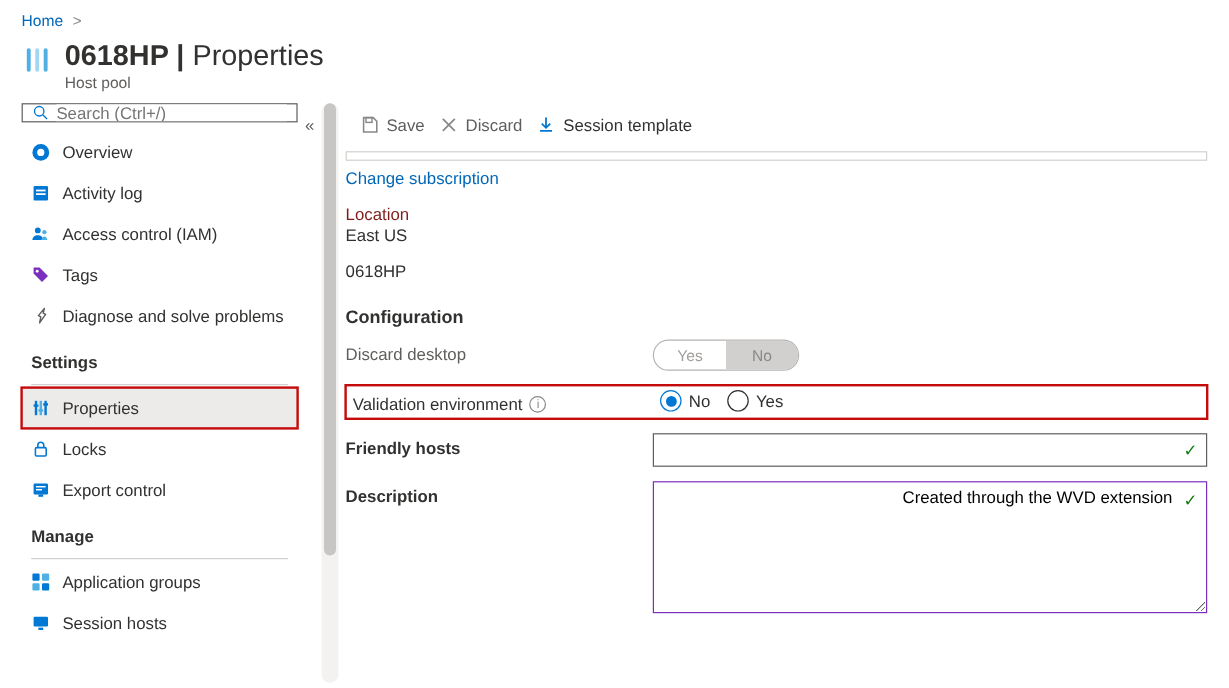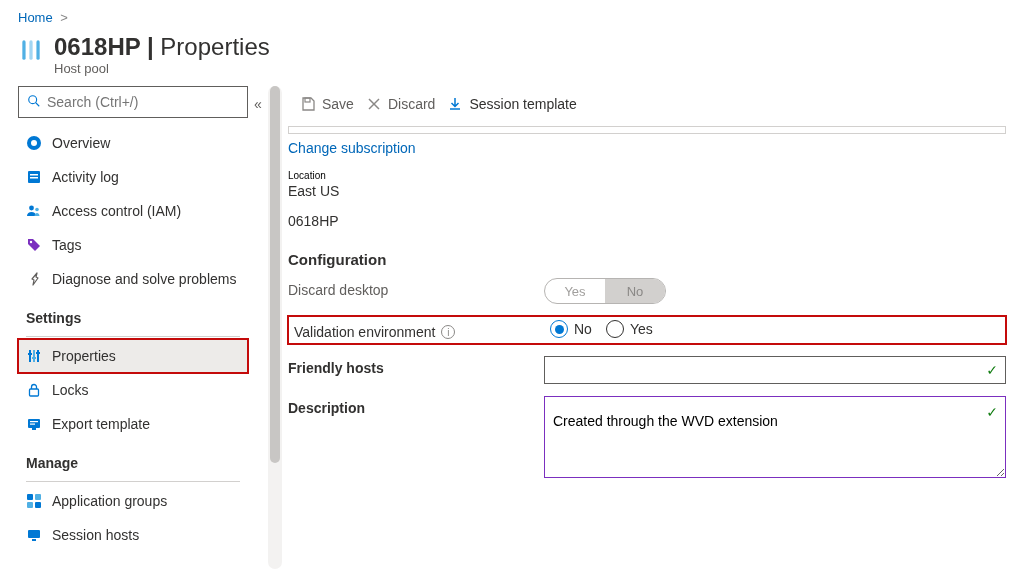--- a/index.html
+++ b/index.html
@@ -13,21 +13,21 @@
   .titlebar { display: flex; align-items: flex-start; padding: 6px 18px 10px; }
   .res-icon { width: 26px; height: 26px; margin-right: 10px; margin-top: 4px; display:inline-flex; align-items:center; justify-content:center;}
   .title-main { font-size: 24px; font-weight: 600; color: #323130; }
   .title-sub { font-size: 13px; color: #605e5c; margin-top: 0px; }
 
   .body { display: flex; height: calc(573px - 90px); padding: 0 18px; }
   .sidebar { width: 230px; flex: 0 0 230px; }
   .collapse-col { width: 20px; flex: 0 0 20px; display:flex; align-items:flex-start; justify-content:center; padding-top:10px;}
 
   .search-row { display:flex; align-items:center; gap:8px; margin-bottom:8px; }
-  .search-box { flex:1; height: 32px; border: 1px solid #605e5c; display:flex; align-items:center; padding:0 8px; }
+  .search-box { flex:1; height: 16px; border: 1px solid #605e5c; display:flex; padding:0 8px; }
   .search-box input { border:none; outline:none; width:100%; font-size:14px; color:#323130; }
   .search-box .searchicon { color:#0078d4; margin-right:6px; font-size:14px; }
 
   .navlist { list-style:none; }
   .navitem { display:flex; align-items:center; height:34px; padding:0 8px; cursor:pointer; gap:10px; }
   .navitem.selected { background:#edebe9; }
   .navicon { width:16px; height:16px; display:inline-flex; align-items:center; justify-content:center; font-size:14px;}
   .navitem .label { color:#323130; }
   .section-header { font-weight:600; color:#323130; padding:8px; margin-top:6px; }
   .section-rule { border:none; border-top:1px solid #d2d0ce; margin:2px 8px 2px 8px; }
@@ -39,21 +39,21 @@
 
   .content { flex:1; position:relative; }
   .cmdbar { height:36px; display:flex; align-items:center; padding:0 6px; margin-bottom:4px; }
   .cmdbtn { display:flex; align-items:center; gap:6px; color:#605e5c; cursor:pointer; padding:4px 6px; }
   .cmdbtn.enabled { color:#323130; }
   .cmdicon { width:16px; height:16px; display:inline-flex; align-items:center; justify-content:center; }
 
   .scroll-area { position:relative; }
   .longbar { border:1px solid #d2d0ce; height:8px; margin:0 0 6px 0; }
   .link { color:#0067b8; cursor:pointer; display:inline-block; margin-bottom:14px; }
-  .field-label { color:#000000; font-size:10px; margin-bottom:2px; }
+  .field-label { color:#7f1d1d; font-size:14px; margin-bottom:2px; }
   .field-value { color:#323130; font-size:14px; margin-bottom:14px; }
 
   .section-title { font-weight:600; color:#323130; font-size:15px; margin:22px 0 10px; }
 
   .form-row { display:flex; align-items:flex-start; margin:0 0 12px 0; gap:10px; }
   .form-row.hl-red { padding:4px 6px; outline:2px solid #c40a0a; }
   .form-label { width:246px; flex:0 0 246px; color:#323130; font-size:14px; display:flex; align-items:center; gap:6px; padding-top:4px;}
   .form-label.muted { color:#605e5c; }
   .info-icon { width:14px; height:14px; border-radius:50%; border:1px solid #8a8886; color:#8a8886; font-size:10px; display:inline-flex; align-items:center; justify-content:center; }
   .form-control { flex:1; }
@@ -67,21 +67,21 @@
   .r-outer { width:18px; height:18px; border-radius:50%; border:1.5px solid #323130; display:inline-flex; align-items:center; justify-content:center; }
   .r-outer.sel { border-color:#0078d4; }
   .r-inner { width:9px; height:9px; border-radius:50%; background:#0078d4; display:none; }
   .r-outer.sel .r-inner { display:block; }
 
   .txt-input { width:100%; height:28px; border:1px solid #605e5c; padding:0 8px; outline-color:#0078d4; position:relative; }
   .valid-box { position:relative; }
   .check { position:absolute; right:8px; top:6px; color:#107c10; font-size:14px; }
 
   .txtarea-wrap { position:relative; }
-  .txtarea { width:100%; height:82px; border:1px solid #7b2fbf; padding:16px 28px 6px 8px; resize:both; font-family:inherit; font-size:14px; }
+  .txtarea { width:100%; height:110px; border:1px solid #7b2fbf; padding:4px 28px 6px 8px; resize:both; font-family:inherit; font-size:14px;text-align:right; }
   .txtarea-wrap .check { top:8px; }
 
   .collapse-btn { color:#605e5c; cursor:pointer; font-size:14px; }
 </style>
 </head>
 <body>
 
 <div class="breadcrumb">
   <a href="#">Home</a>
   <span class="sep">&gt;</span>
@@ -193,21 +193,21 @@
       </li>
       <li class="navitem">
         <span class="navicon">
             <svg width="16" height="16" viewBox="0 0 16 16">
               <rect x="2" y="3" width="12" height="9" rx="1" fill="#0078d4"></rect>
               <rect x="4" y="5" width="8" height="1.2" fill="#fff"></rect>
               <rect x="4" y="7.5" width="5" height="1.2" fill="#fff"></rect>
               <rect x="6" y="12" width="4" height="2" fill="#0078d4"></rect>
             </svg>
           </span>
-        <span class="label">Export template</span>
+        <span class="label">Export control</span>
       </li>
     </ul>
     <div class="section-header">Manage</div>
     <hr class="section-rule">
     <ul class="navlist">
       <li class="navitem">
         <span class="navicon">
             <svg width="16" height="16">
               <rect x="1" y="1" width="6" height="6" rx="1" fill="#0078d4"></rect>
               <rect x="9" y="1" width="6" height="6" rx="1" fill="#50b0e4"></rect>

